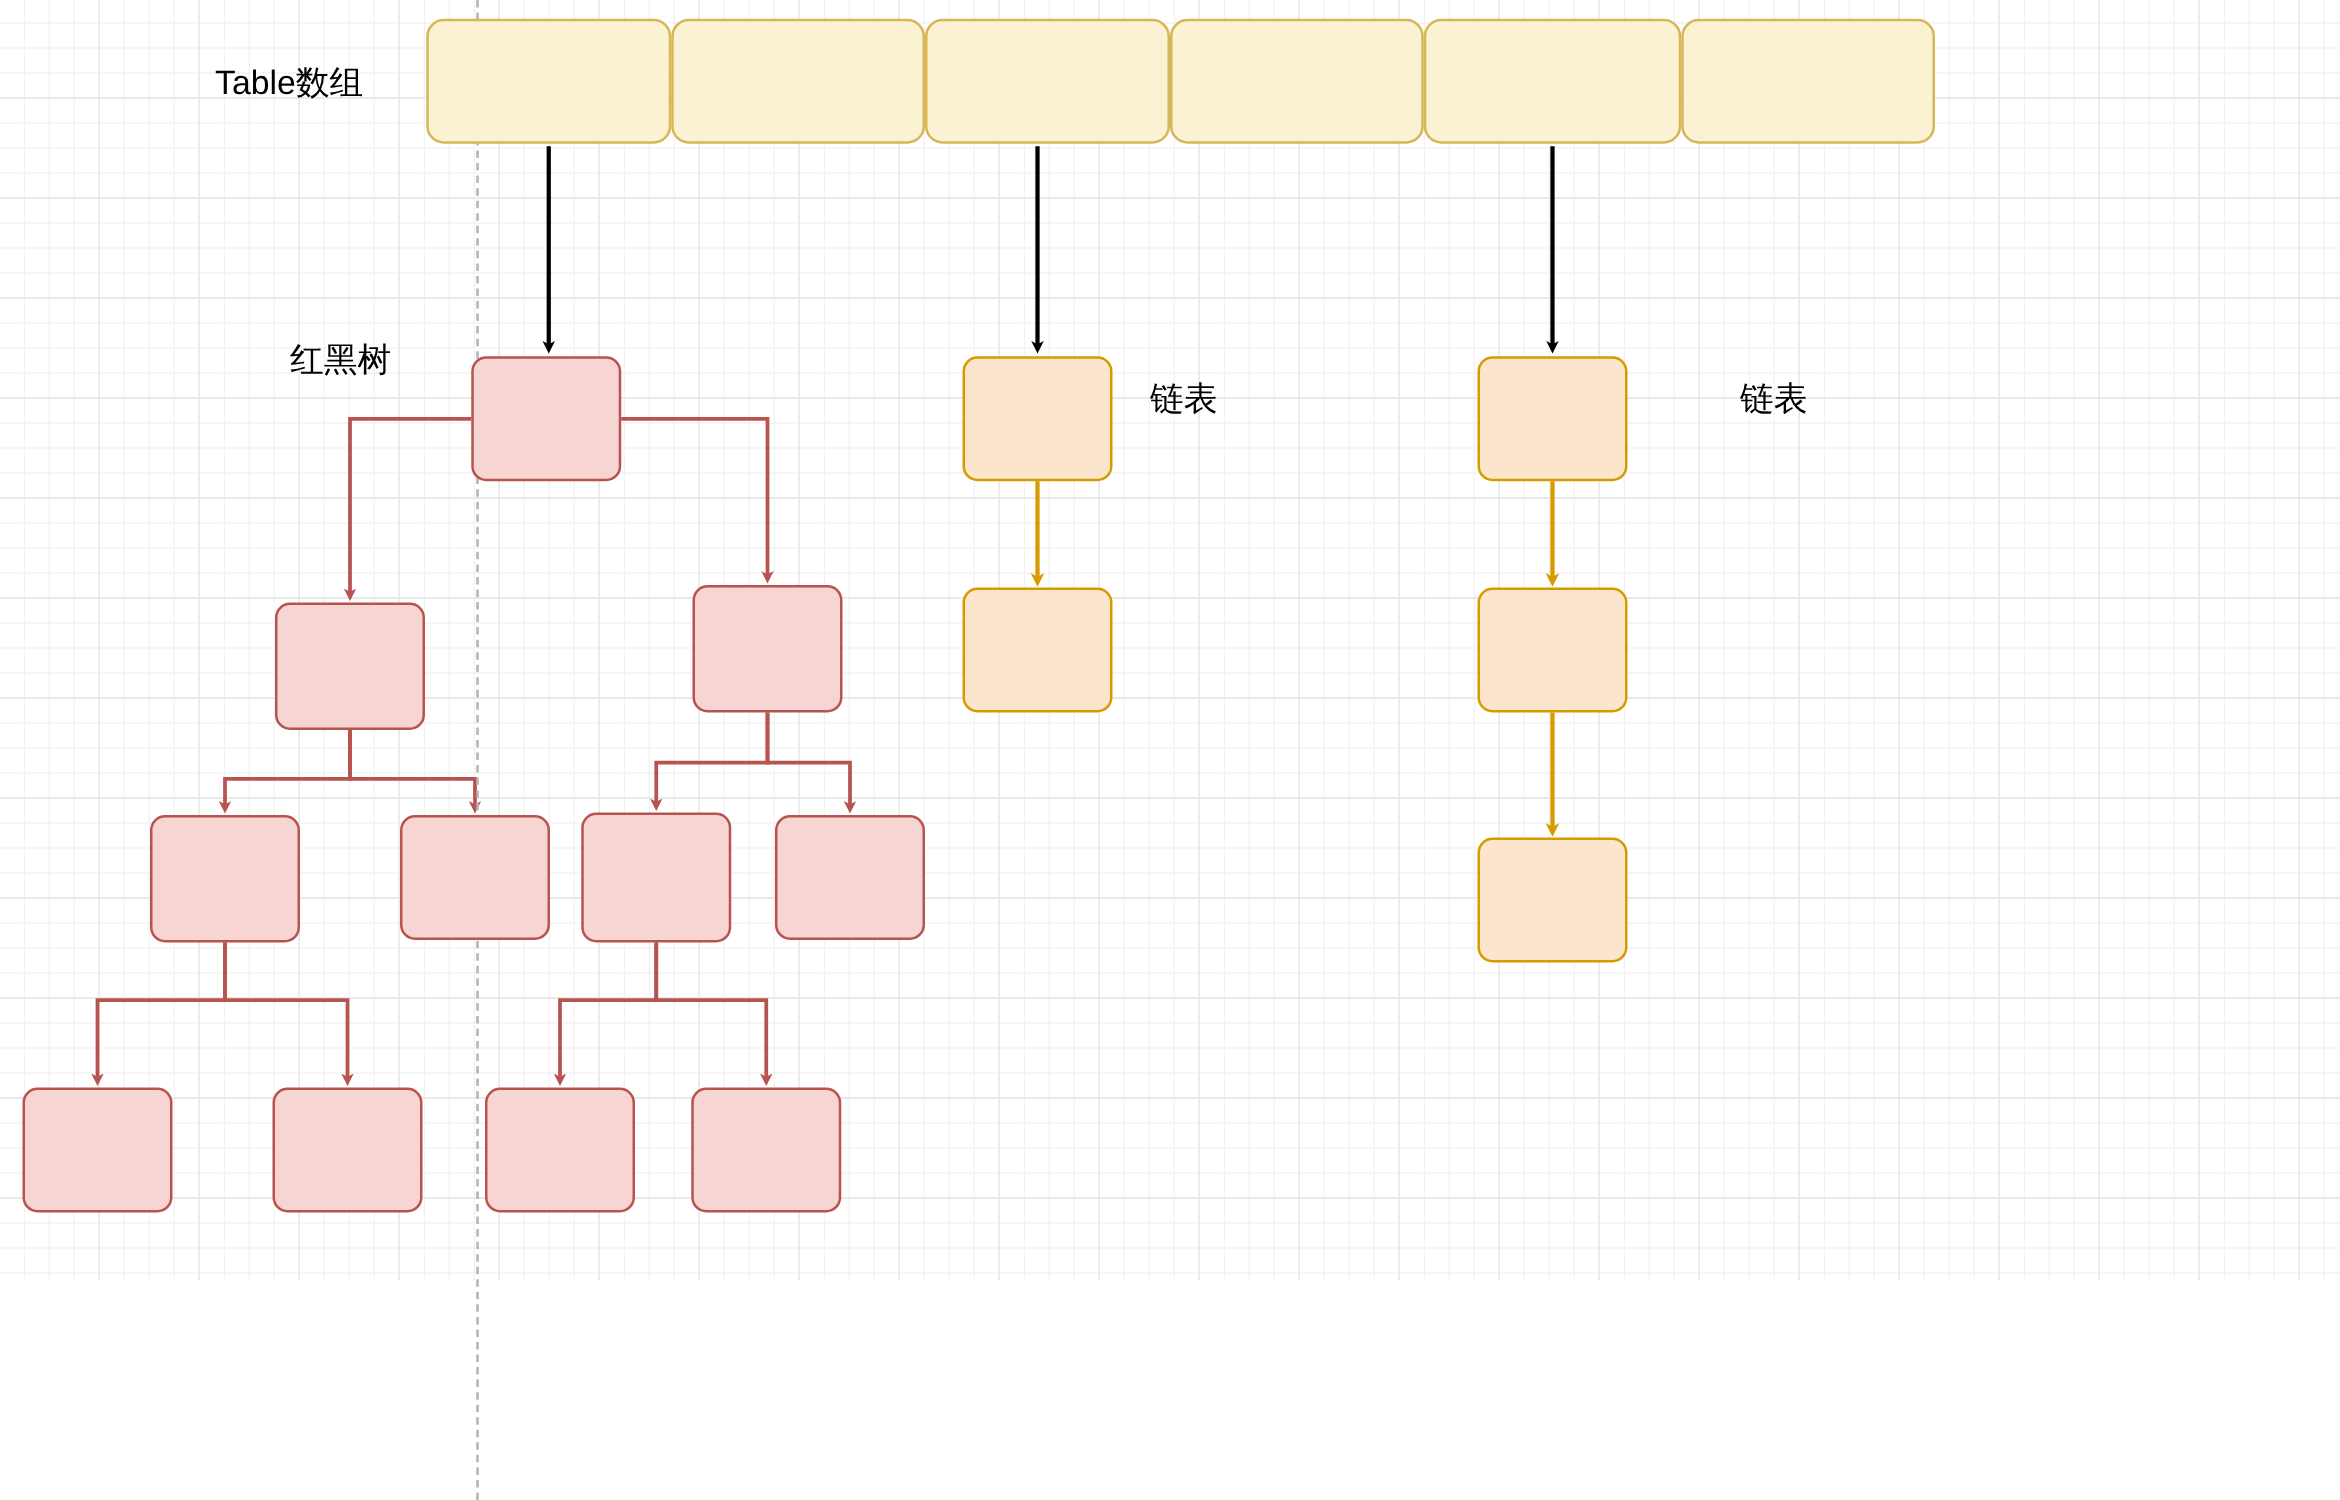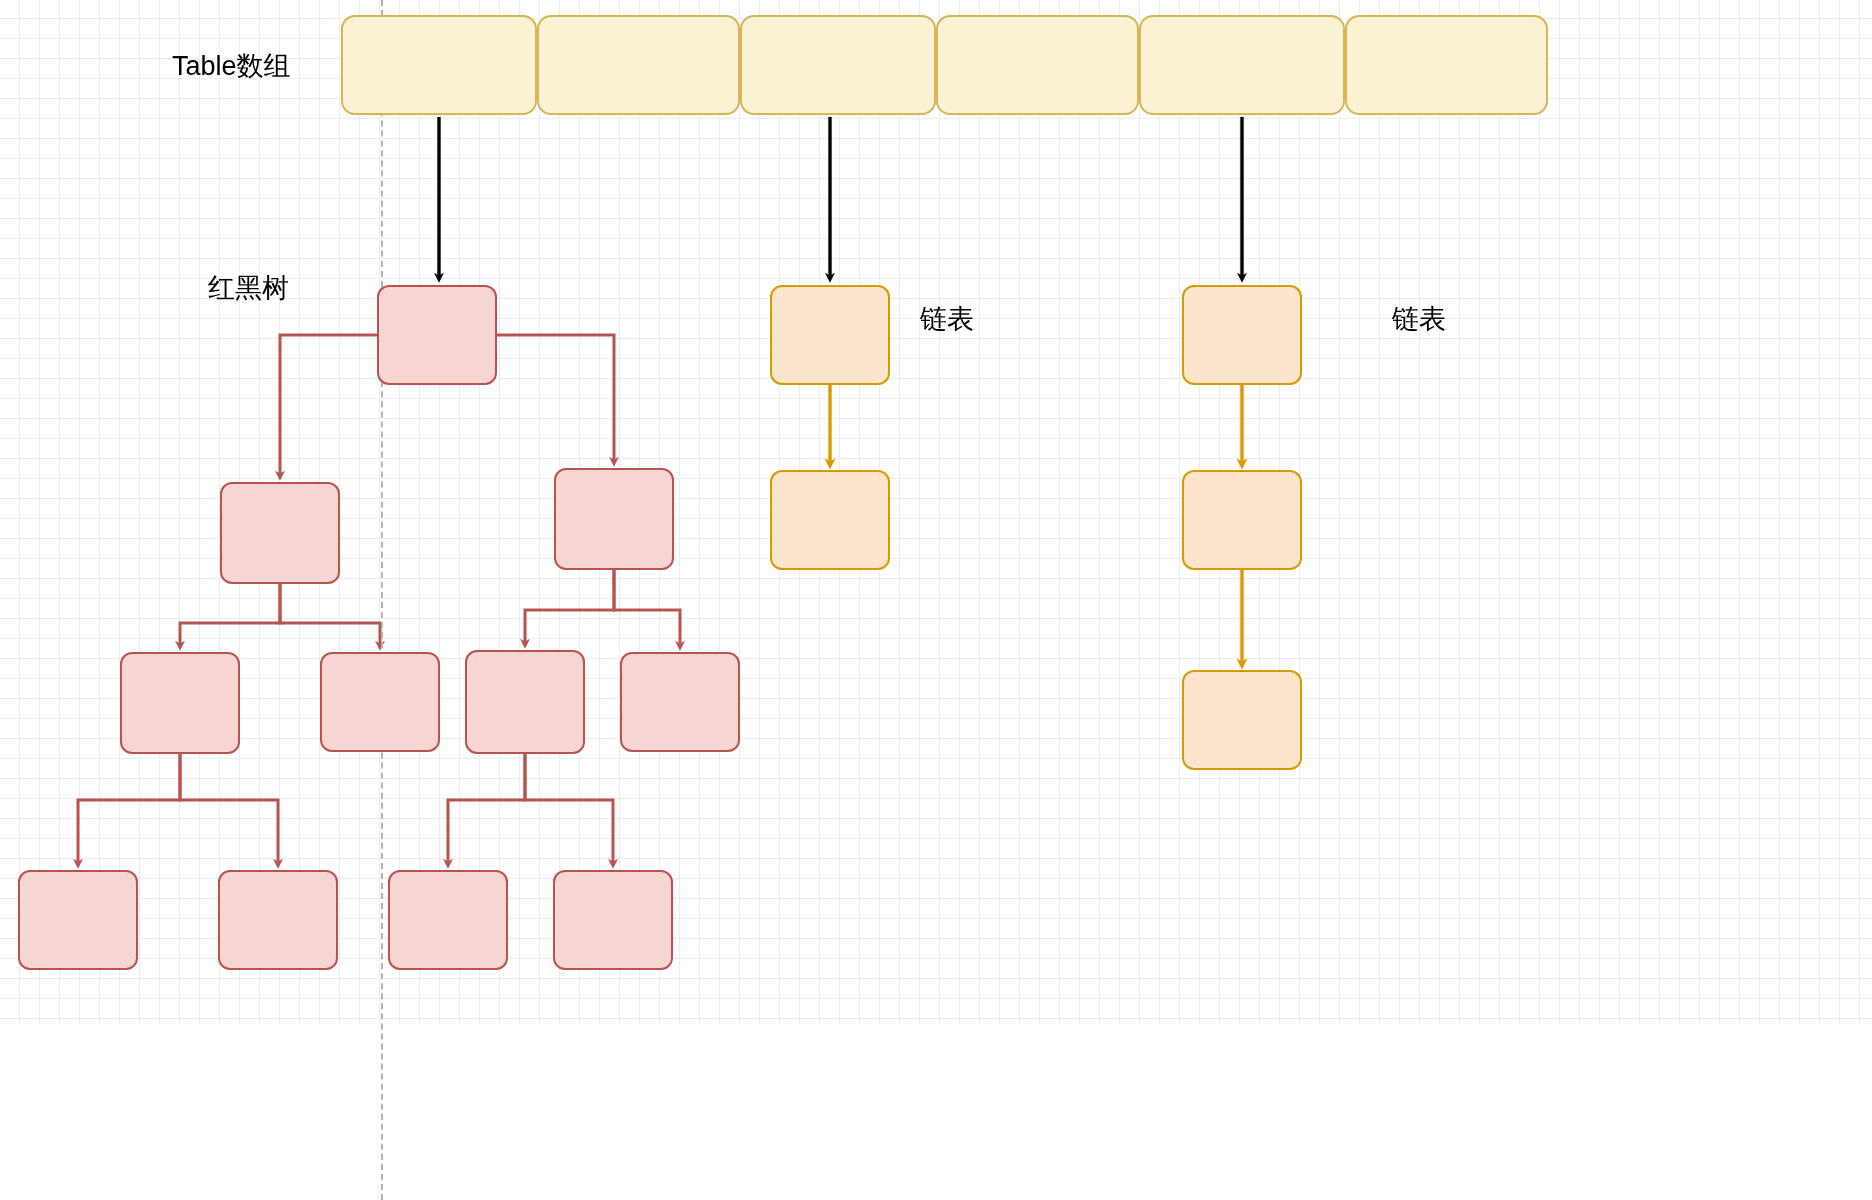--- a/index.html
+++ b/index.html
@@ -139,17 +139,17 @@
     <div class="node list-node" style="left:770px;top:470px;width:120px;height:100px;"><span></span></div>
   </div>
 
   <div>
     <div class="node list-node" style="left:1182px;top:285px;width:120px;height:100px;"><span></span></div>
     <div class="node list-node" style="left:1182px;top:470px;width:120px;height:100px;"><span></span></div>
     <div class="node list-node" style="left:1182px;top:670px;width:120px;height:100px;"><span></span></div>
   </div>
 
   <div class="label" style="left:172px;top:50px;">Table数组</div>
-  <div class="label" style="left:208px;top:272px;">红黑树</div>
+  <div class="label" style="left:232px;top:272px;">红黑树</div>
   <div class="label" style="left:920px;top:303px;">链表</div>
   <div class="label" style="left:1392px;top:303px;">链表</div>
 
 </div>
 
 </body></html>

